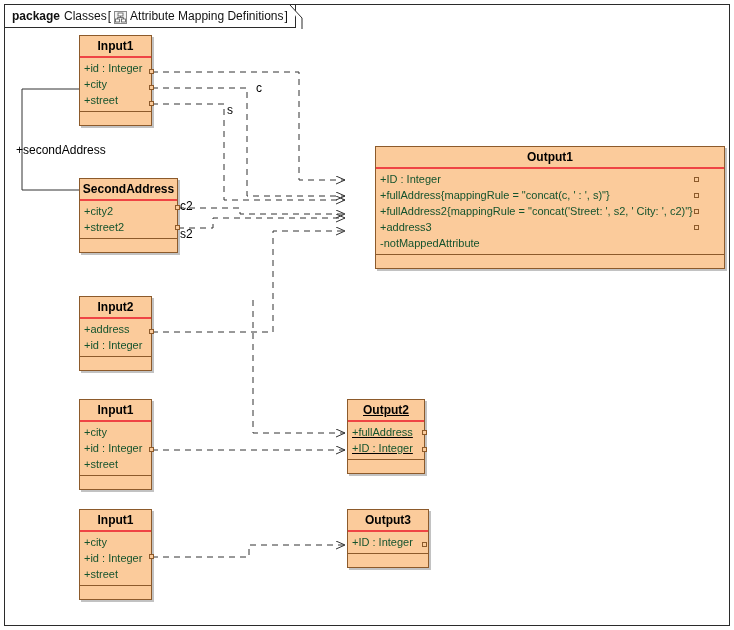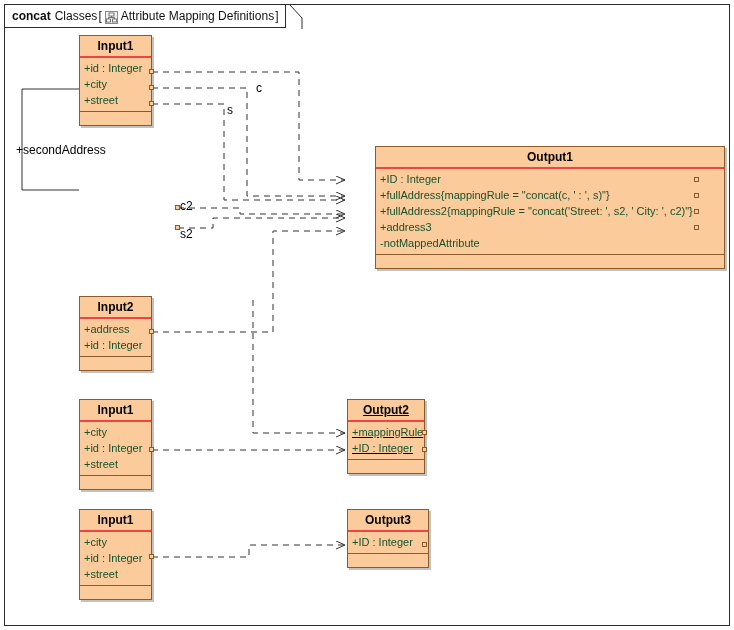--- a/index.html
+++ b/index.html
@@ -130,21 +130,21 @@
   }
 </style>
 </head>
 <body>
 
 <div id="canvas">
 
   <div class="pkg-frame"></div>
 
   <div class="pkg-tab">
-    <span class="kw">concat</span>
+    <span class="kw">package</span>
     <span>Classes</span>
     <span class="sep">[</span>
     <span class="diag-icon">
       <svg width="13" height="13" viewBox="0 0 13 13">
         <rect x="0.5" y="0.5" width="12" height="12" fill="#f2f2f2" stroke="#8a8a8a"></rect>
         <rect x="4" y="2" width="5" height="3" fill="#ffffff" stroke="#555555" stroke-width="0.8"></rect>
         <rect x="1.5" y="8" width="4" height="3" fill="#ffffff" stroke="#555555" stroke-width="0.8"></rect>
         <rect x="7.5" y="8" width="4" height="3" fill="#ffffff" stroke="#555555" stroke-width="0.8"></rect>
         <path d="M6.5 5 L6.5 6.5 M3.5 6.5 L9.5 6.5 M3.5 6.5 L3.5 8 M9.5 6.5 L9.5 8" stroke="#555555" stroke-width="0.8" fill="none"></path>
       </svg>
@@ -197,20 +197,28 @@
       <div class="attr">+id : Integer</div>
       <div class="attr">+city</div>
       <div class="attr">+street</div>
     </div>
     <div class="ops"></div>
   </div>
   <div class="port" style="left:149px; top:69px;"></div>
   <div class="port" style="left:149px; top:85px;"></div>
   <div class="port" style="left:149px; top:101px;"></div>
 
+  <div class="uml" style="left:79px; top:178px; width:99px;">
+    <div class="name">SecondAddress</div>
+    <div class="attrs">
+      <div class="attr">+city2</div>
+      <div class="attr">+street2</div>
+    </div>
+    <div class="ops"></div>
+  </div>
   <div class="port" style="left:175px; top:205px;"></div>
   <div class="port" style="left:175px; top:225px;"></div>
 
   <div class="uml" style="left:347px; top:146px; width:350px;margin-left:28px;">
     <div class="name">Output1</div>
     <div class="attrs">
       <div class="attr">+ID : Integer</div>
       <div class="attr">+fullAddress{mappingRule = "concat(c, ' : ', s)"}</div>
       <div class="attr">+fullAddress2{mappingRule = "concat('Street: ', s2, ' City: ', c2)"}</div>
       <div class="attr">+address3</div>
@@ -240,21 +248,21 @@
       <div class="attr">+id : Integer</div>
       <div class="attr">+street</div>
     </div>
     <div class="ops"></div>
   </div>
   <div class="port" style="left:149px; top:447px;"></div>
 
   <div class="uml" style="left:347px; top:399px; width:78px;text-decoration:underline;">
     <div class="name">Output2</div>
     <div class="attrs">
-      <div class="attr">+mappingRule</div>
+      <div class="attr">+fullAddress</div>
       <div class="attr">+ID : Integer</div>
     </div>
     <div class="ops"></div>
   </div>
   <div class="port" style="left:422px; top:430px;"></div>
   <div class="port" style="left:422px; top:447px;"></div>
 
   <div class="uml" style="left:79px; top:509px; width:73px;">
     <div class="name">Input1</div>
     <div class="attrs">

